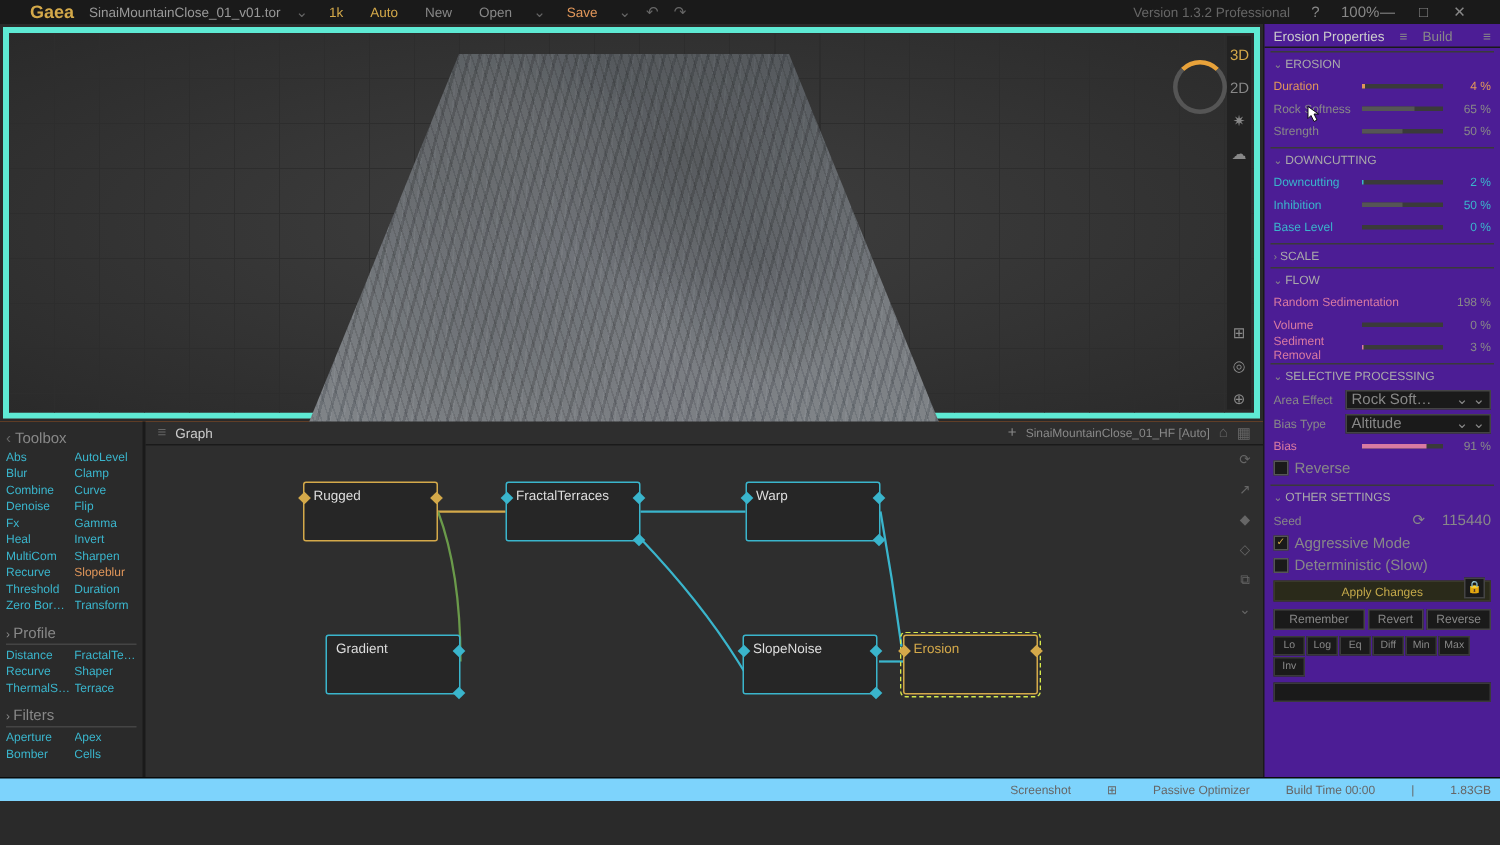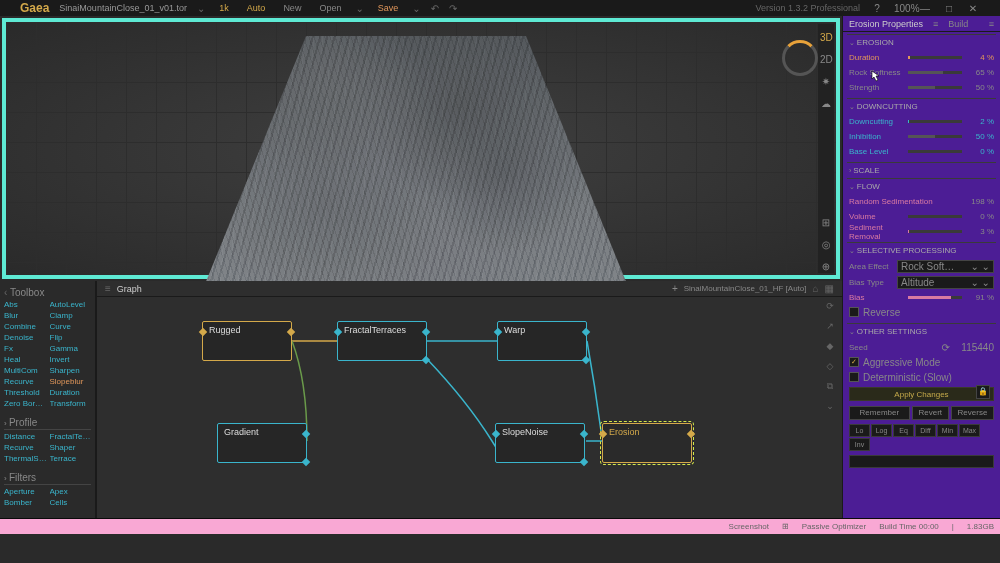--- a/index.html
+++ b/index.html
@@ -82,21 +82,21 @@
 .sel-row{display:flex;align-items:center;height:16px;gap:4px;padding:0 2px}
 .sel-row .k{width:44px;font-size:8px}
 .sel-row .dd{flex:1;height:13px;background:#1a1a1a;border:1px solid #444;font-size:8px;padding:0 3px;line-height:11px;display:flex;justify-content:space-between}
 .chk{display:flex;align-items:flex-start;gap:4px;padding:2px}
 .chk .box{width:10px;height:10px;border:1px solid #555;background:#1a1a1a;font-size:7px;text-align:center;line-height:8px;color:#d4a94a}
 .btn-row{display:flex;gap:2px;padding:2px}
 .btn-row .b{flex:1;height:14px;background:#1a1a1a;border:1px solid #444;font-size:8px;text-align:center;line-height:12px}
 .apply{background:#2a2a1a;color:#c4a94a;height:14px;text-align:center;line-height:14px;font-size:8px;margin:2px;border:1px solid #3a3a2a}
 .mini-btns{display:flex;gap:1px;padding:2px;flex-wrap:wrap}
 .mini-btns .mb{width:21px;height:13px;background:#1a1a1a;border:1px solid #3a3a3a;font-size:7px;text-align:center;line-height:11px}
-.status{height:16px;background:#f9a8d4;display:flex;align-items:center;justify-content:flex-end;padding:0 6px;gap:13px;border-top:1px solid #0a0a0a}
+.status{height:16px;background:#7dd3fc;display:flex;align-items:center;justify-content:flex-end;padding:0 6px;gap:24px;border-top:1px solid #0a0a0a}
 .status span{font-size:8px;color:#666}
 .cursor{position:absolute;left:871px;top:70px;width:12px;height:12px;pointer-events:none;z-index:100}
 .lock{position:absolute;right:6px;width:14px;height:14px;background:#1a1a1a;border:1px solid #444;text-align:center;font-size:8px;line-height:12px}
 </style>
 </head>
 <body>
 
 <div class="titlebar">
   <span class="logo">Gaea</span>
   <span class="fname">SinaiMountainClose_01_v01.tor</span>

